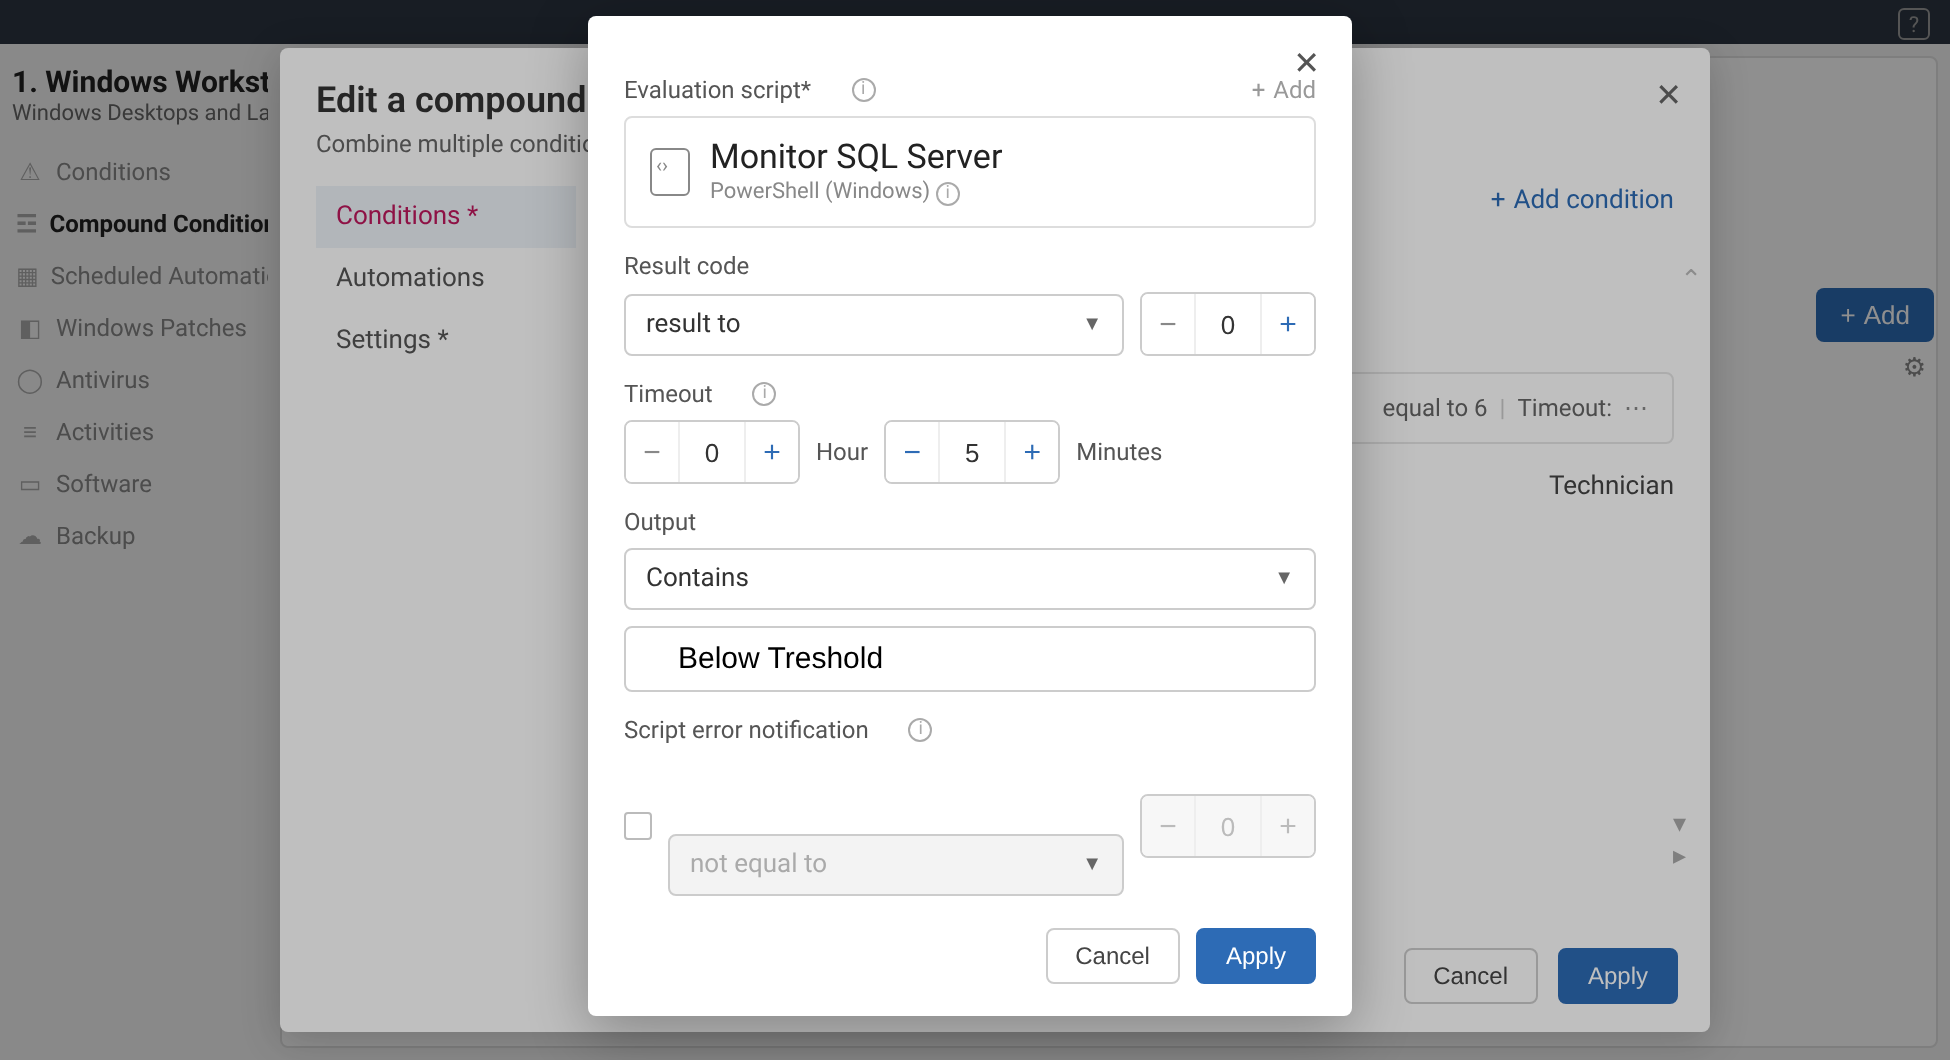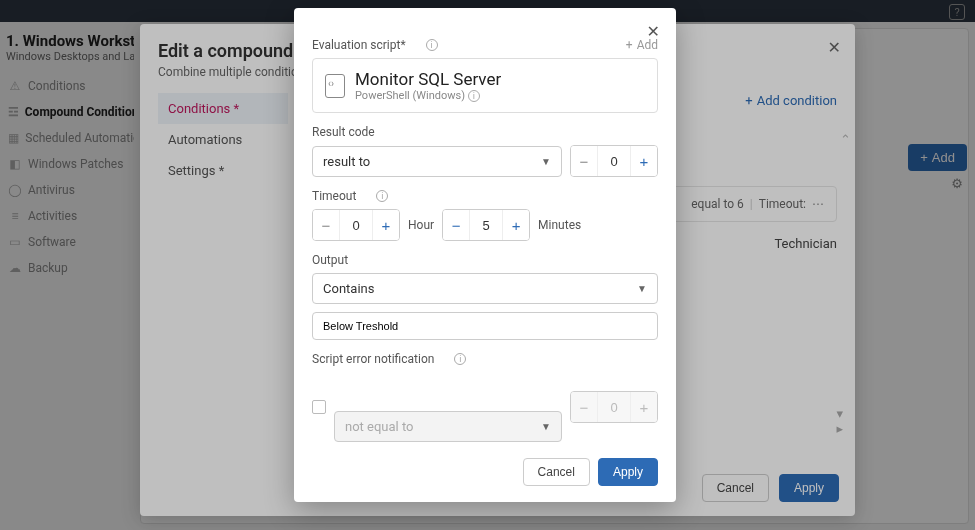--- a/index.html
+++ b/index.html
@@ -50,21 +50,21 @@
   .script-name { font-size: 17px; color: #222; }
   .script-sub { font-size: 11px; color: #888; }
   .row { display: flex; gap: 8px; align-items: center; }
   .select { flex: 1; border: 1px solid #ccc; border-radius: 4px; padding: 7px 10px; font-size: 13px; color: #333; display: flex; justify-content: space-between; align-items: center; cursor: pointer; background: #fff; }
   .select.disabled { background: #f3f3f3; color: #aaa; margin-top: 39px; }
   .stepper { display: flex; border: 1px solid #ccc; border-radius: 4px; overflow: hidden; }
   .stepper button { width: 26px; height: 30px; border: none; background: #fff; color: #888; cursor: pointer; font-size: 15px; }
   .stepper button.plus { color: #2d6bb5; }
   .stepper input { width: 34px; border: none; border-left: 1px solid #eee; border-right: 1px solid #eee; text-align: center; font-size: 13px; color: #333; }
   .stepper.disabled button, .stepper.disabled input { color: #bbb; background: #f7f7f7; }
-  .text-input { width: 100%; border: 1px solid #ccc; border-radius: 4px; padding: 7px 10px; font-size: 11px; margin-top: 8px; }
+  .text-input { width: 100%; border: 1px solid #ccc; border-radius: 4px; padding: 7px 26px; font-size: 15px; margin-top: 8px; }
   .checkbox { width: 14px; height: 14px; border: 1px solid #bbb; border-radius: 2px; cursor: pointer; }
   .caret { font-size: 10px; color: #666; }
   .footer { display: flex; justify-content: flex-end; gap: 8px; margin-top: 16px; }
   .unit { font-size: 12px; color: #555; }
 </style>
 </head>
 <body>
 
 <div class="topbar"></div>
 <div class="help">?</div>

